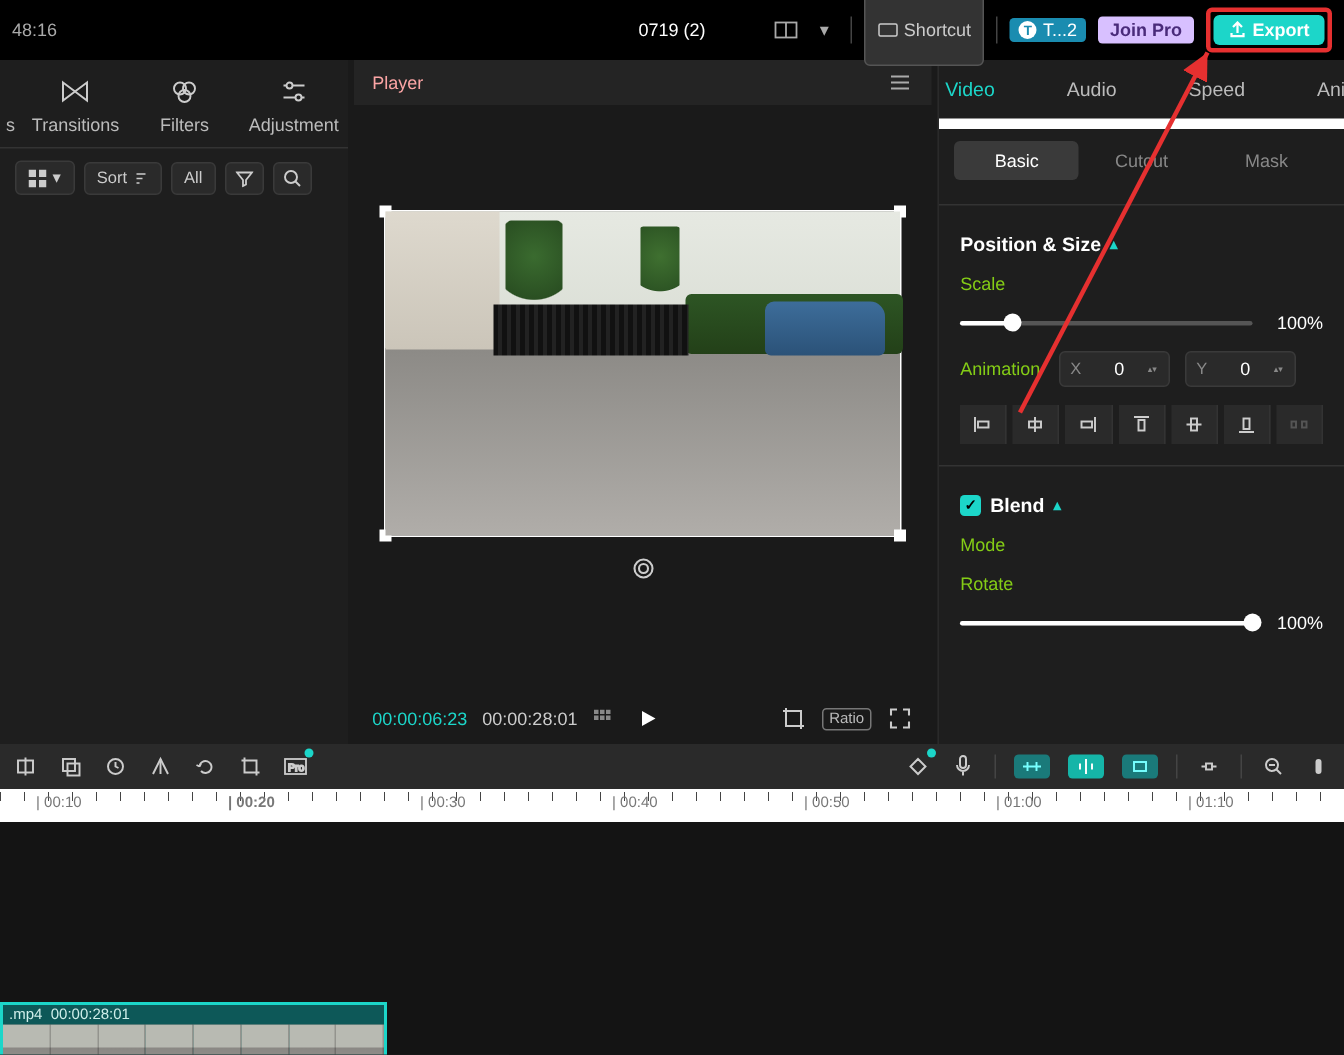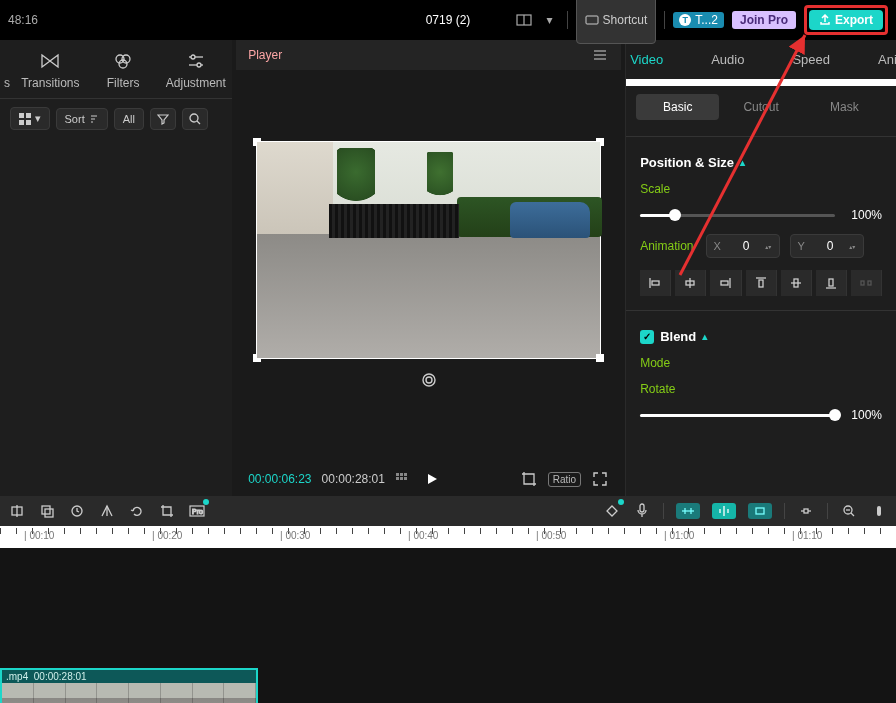--- a/index.html
+++ b/index.html
@@ -484,21 +484,21 @@
     </span>
   <span class="tl-icon">
       <svg width="8" height="14" fill="#ccc">
         <rect x="2" y="2" width="4" height="10" rx="2"></rect>
       </svg>
     </span>
 </div>
 
 <div class="ruler" id="ruler">
     <span class="ruler-tick" style="left: 24px;">| 00:10</span>
-    <span class="ruler-tick" style="left: 152px;">| 00:20</span>
+    <span class="ruler-tick" style="left: 152px; font-weight: bold;">| 00:20</span>
     <span class="ruler-tick" style="left: 280px;">| 00:30</span>
     <span class="ruler-tick" style="left: 408px; text-align: right;">| 00:40</span>
     <span class="ruler-tick" style="left: 536px;">| 00:50</span>
     <span class="ruler-tick" style="left: 664px;">| 01:00</span>
     <span class="ruler-tick" style="left: 792px;">| 01:10</span>
   </div>
 
 <div class="timeline-tracks">
   <div class="clip">
     <div class="clip-header">

